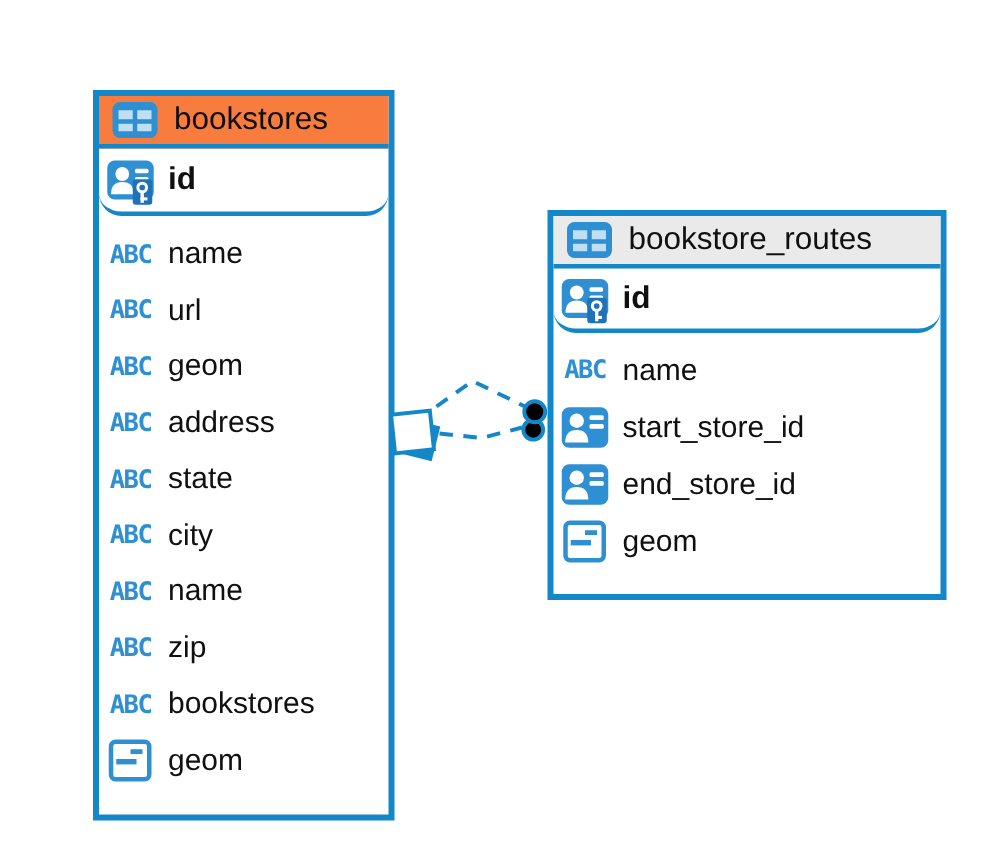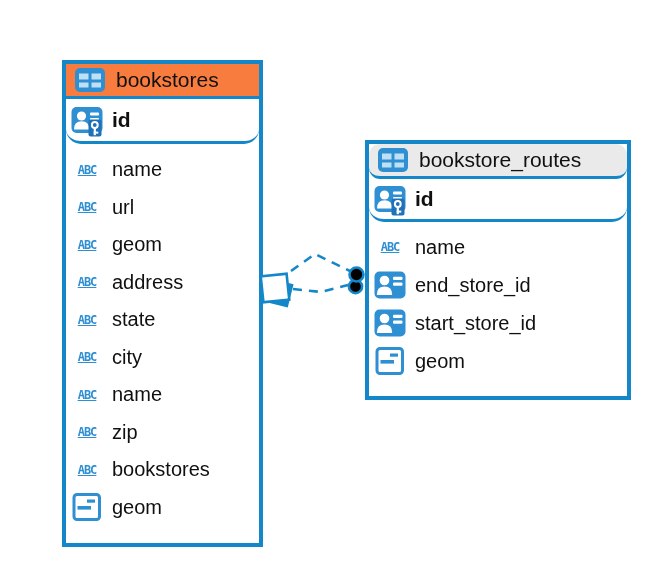--- a/index.html
+++ b/index.html
@@ -30,21 +30,21 @@
   .t1 { left: 365px; top: 140px; width: 266px; height: 260px; }
 
   .thead {
     display: flex; align-items: center;
     height: 35px; padding-left: 7px;
     border-bottom: 3px solid var(--blue);
     font-size: 21px; font-weight: 500;
     white-space: nowrap;
   }
   .thead-orange { background: var(--orange); }
-  .thead-gray  { background: var(--gray); border-radius: 11px; }
+  .thead-gray  { background: var(--gray); }
   .thead .icon { margin-right: 9px; }
 
   .pk-row {
     display: flex; align-items: center;
     height: 45px; padding-left: 4px;
     border-bottom: 3px solid var(--blue);
     font-size: 21px; font-weight: bold;
     white-space: nowrap;
     border-radius: 15px;
   }
@@ -61,24 +61,23 @@
   .t1 .field-row { height: 38px; }
 
   .icon {
     width: 34px; flex: none;
     display: flex; align-items: center; justify-content: center;
     margin-right: 8px;
   }
   .abc {
     font-family: "DejaVu Sans Mono", monospace;
     font-weight: bold;
-    font-size: 12px;
+    font-size: 17px;
     letter-spacing: -1px;
     color: var(--icon-blue);
-    text-decoration: underline;
   }
 
   .connector-layer {
     position: absolute; left: 0; top: 0;
     width: 654px; height: 570px;
     pointer-events: none;
     z-index: 5;
   }
 </style>
 </head>
@@ -202,33 +201,33 @@
       <div class="field-row">
         <span class="icon">
           <svg width="34" height="30" viewBox="0 0 34 30">
             <rect x="1.5" y="1.5" width="31" height="27" rx="5" fill="#2E8FD2"></rect>
             <circle cx="11.5" cy="10.5" r="4.8" fill="#fff"></circle>
             <path d="M3.8 25 q0 -8.4 7.7 -8.4 q7.7 0 7.7 8.4 z" fill="#fff"></path>
             <rect x="20" y="6.8" width="9.5" height="3.2" rx="1" fill="#fff"></rect>
             <rect x="20" y="12.6" width="9.5" height="3.2" rx="1" fill="#fff"></rect>
           </svg>
         </span>
-        <span>end_store_id</span>
+        <span>start_store_id</span>
       </div>
       <div class="field-row">
         <span class="icon">
           <svg width="34" height="30" viewBox="0 0 34 30">
             <rect x="1.5" y="1.5" width="31" height="27" rx="5" fill="#2E8FD2"></rect>
             <circle cx="11.5" cy="10.5" r="4.8" fill="#fff"></circle>
             <path d="M3.8 25 q0 -8.4 7.7 -8.4 q7.7 0 7.7 8.4 z" fill="#fff"></path>
             <rect x="20" y="6.8" width="9.5" height="3.2" rx="1" fill="#fff"></rect>
             <rect x="20" y="12.6" width="9.5" height="3.2" rx="1" fill="#fff"></rect>
           </svg>
         </span>
-        <span>start_store_id</span>
+        <span>end_store_id</span>
       </div>
       <div class="field-row">
         <span class="icon">
           <svg width="30" height="30" viewBox="0 0 30 30">
             <rect x="2" y="2.5" width="25.5" height="25" rx="3" fill="#fff" stroke="#2E8FD2" stroke-width="3"></rect>
             <rect x="15" y="7.5" width="8" height="3.2" fill="#2E8FD2"></rect>
             <rect x="5.5" y="14" width="13.5" height="3.6" fill="#2E8FD2"></rect>
           </svg>
         </span>
         <span>geom</span>

